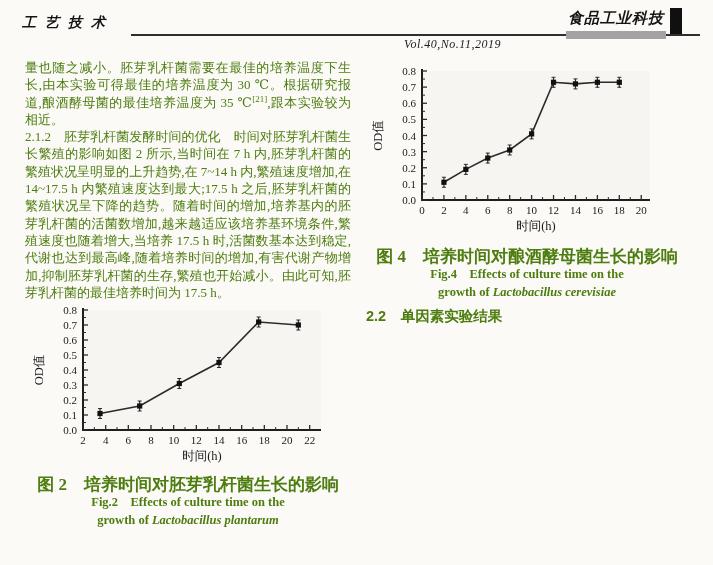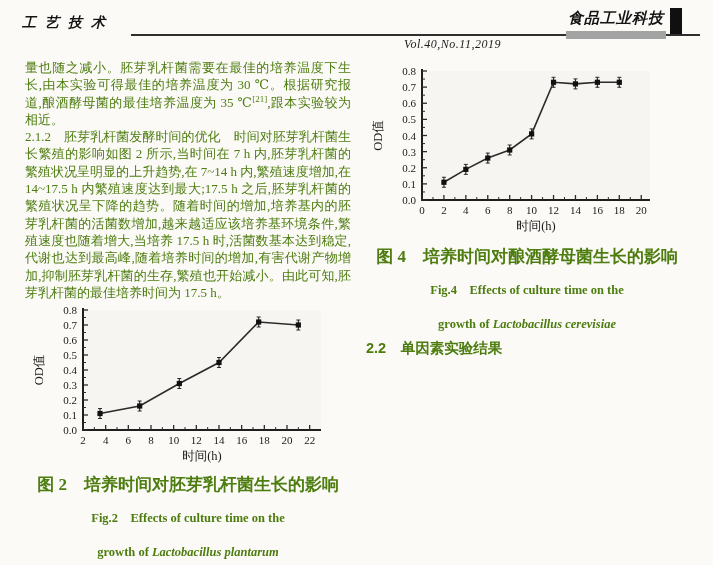--- a/index.html
+++ b/index.html
@@ -44,21 +44,21 @@
 
   
   .chart{margin:3px 0 0 0;}
   .chart svg{display:block;}
   svg text{font-family:"Liberation Serif","DejaVu Serif",serif;font-size:11px;fill:#1a1a1a;}
   svg text.axlabel{font-size:12.5px;}
 
   
   .caption{text-align:center;margin-top:4px;}
   .cap-cn{font-weight:bold;font-size:17px;line-height:18px;}
-  .cap-en{font-weight:bold;font-size:12.5px;line-height:17.5px;margin-top:16px;}
+  .cap-en{font-weight:bold;font-size:12.5px;line-height:17.5px;}
   .cap-en i{font-style:italic;}
 
   
   .h22{
     font-family:"Liberation Sans","DejaVu Sans",sans-serif;
     font-weight:bold;font-size:14.5px;line-height:20px;margin:5px 0 3px 4px;
     text-align:left;
   }
 </style>
 </head>

